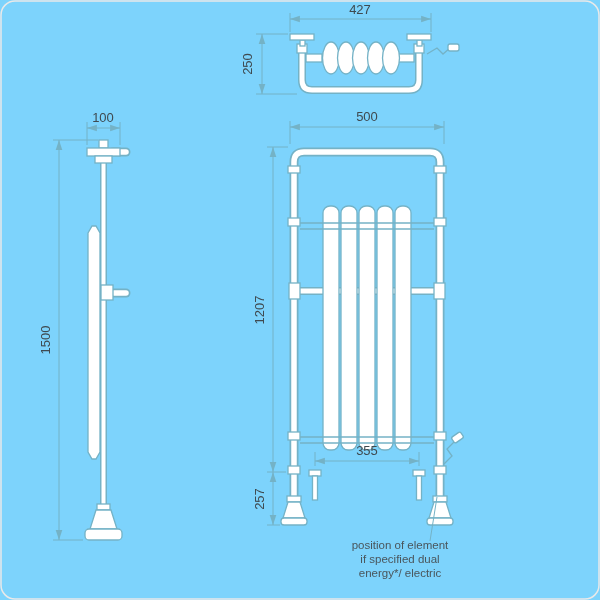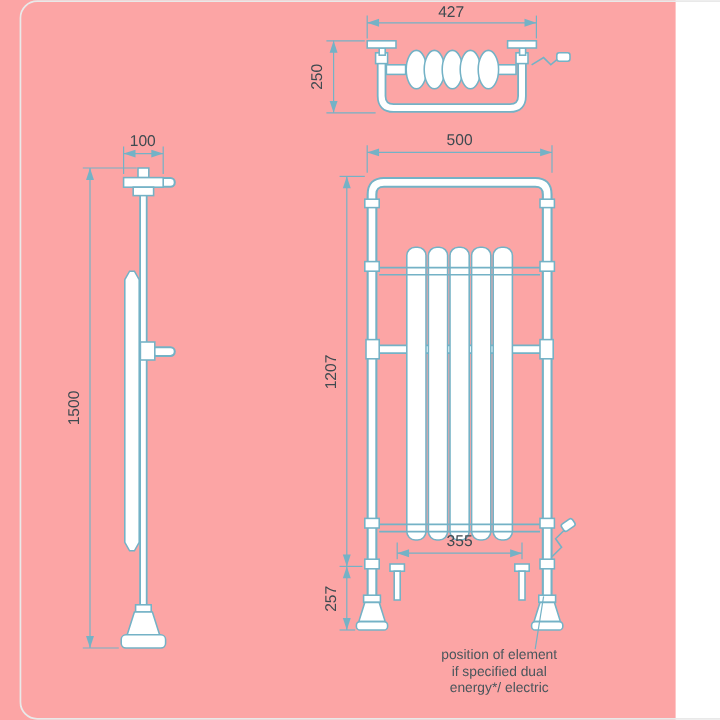--- a/index.html
+++ b/index.html
@@ -1,16 +1,16 @@
 <!DOCTYPE html>
 <html><head>
 <meta charset="utf-8">
 <style>
   html,body { margin:0; padding:0; background:#ffffff; }
-  .stage { width:547px; height:600px; position:relative; background:#fca5a5;padding-left:16px; }
+  .stage { width:600px; height:600px; position:relative; background:#7dd3fc; }
   svg { display:block; }
   .shape  { fill:#ffffff; stroke:#74b2c6; stroke-width:1.3; }
   .ln     { stroke:#74b2c6; stroke-width:1.3; fill:none; }
   .tube-o { stroke:#74b2c6; fill:none; }
   .tube-i { stroke:#ffffff; fill:none; }
   .dim    { stroke:#74b2c6; stroke-width:1; fill:none; }
   text.dim-label  { font-family:"Liberation Sans", sans-serif; font-size:13px; fill:#3f4a50; }
   text.note-label { font-family:"Liberation Sans", sans-serif; font-size:11.5px; fill:#4a565c; }
   .page-border { fill:none; stroke:#e9e9e9; stroke-width:1.5; }
 </style>

